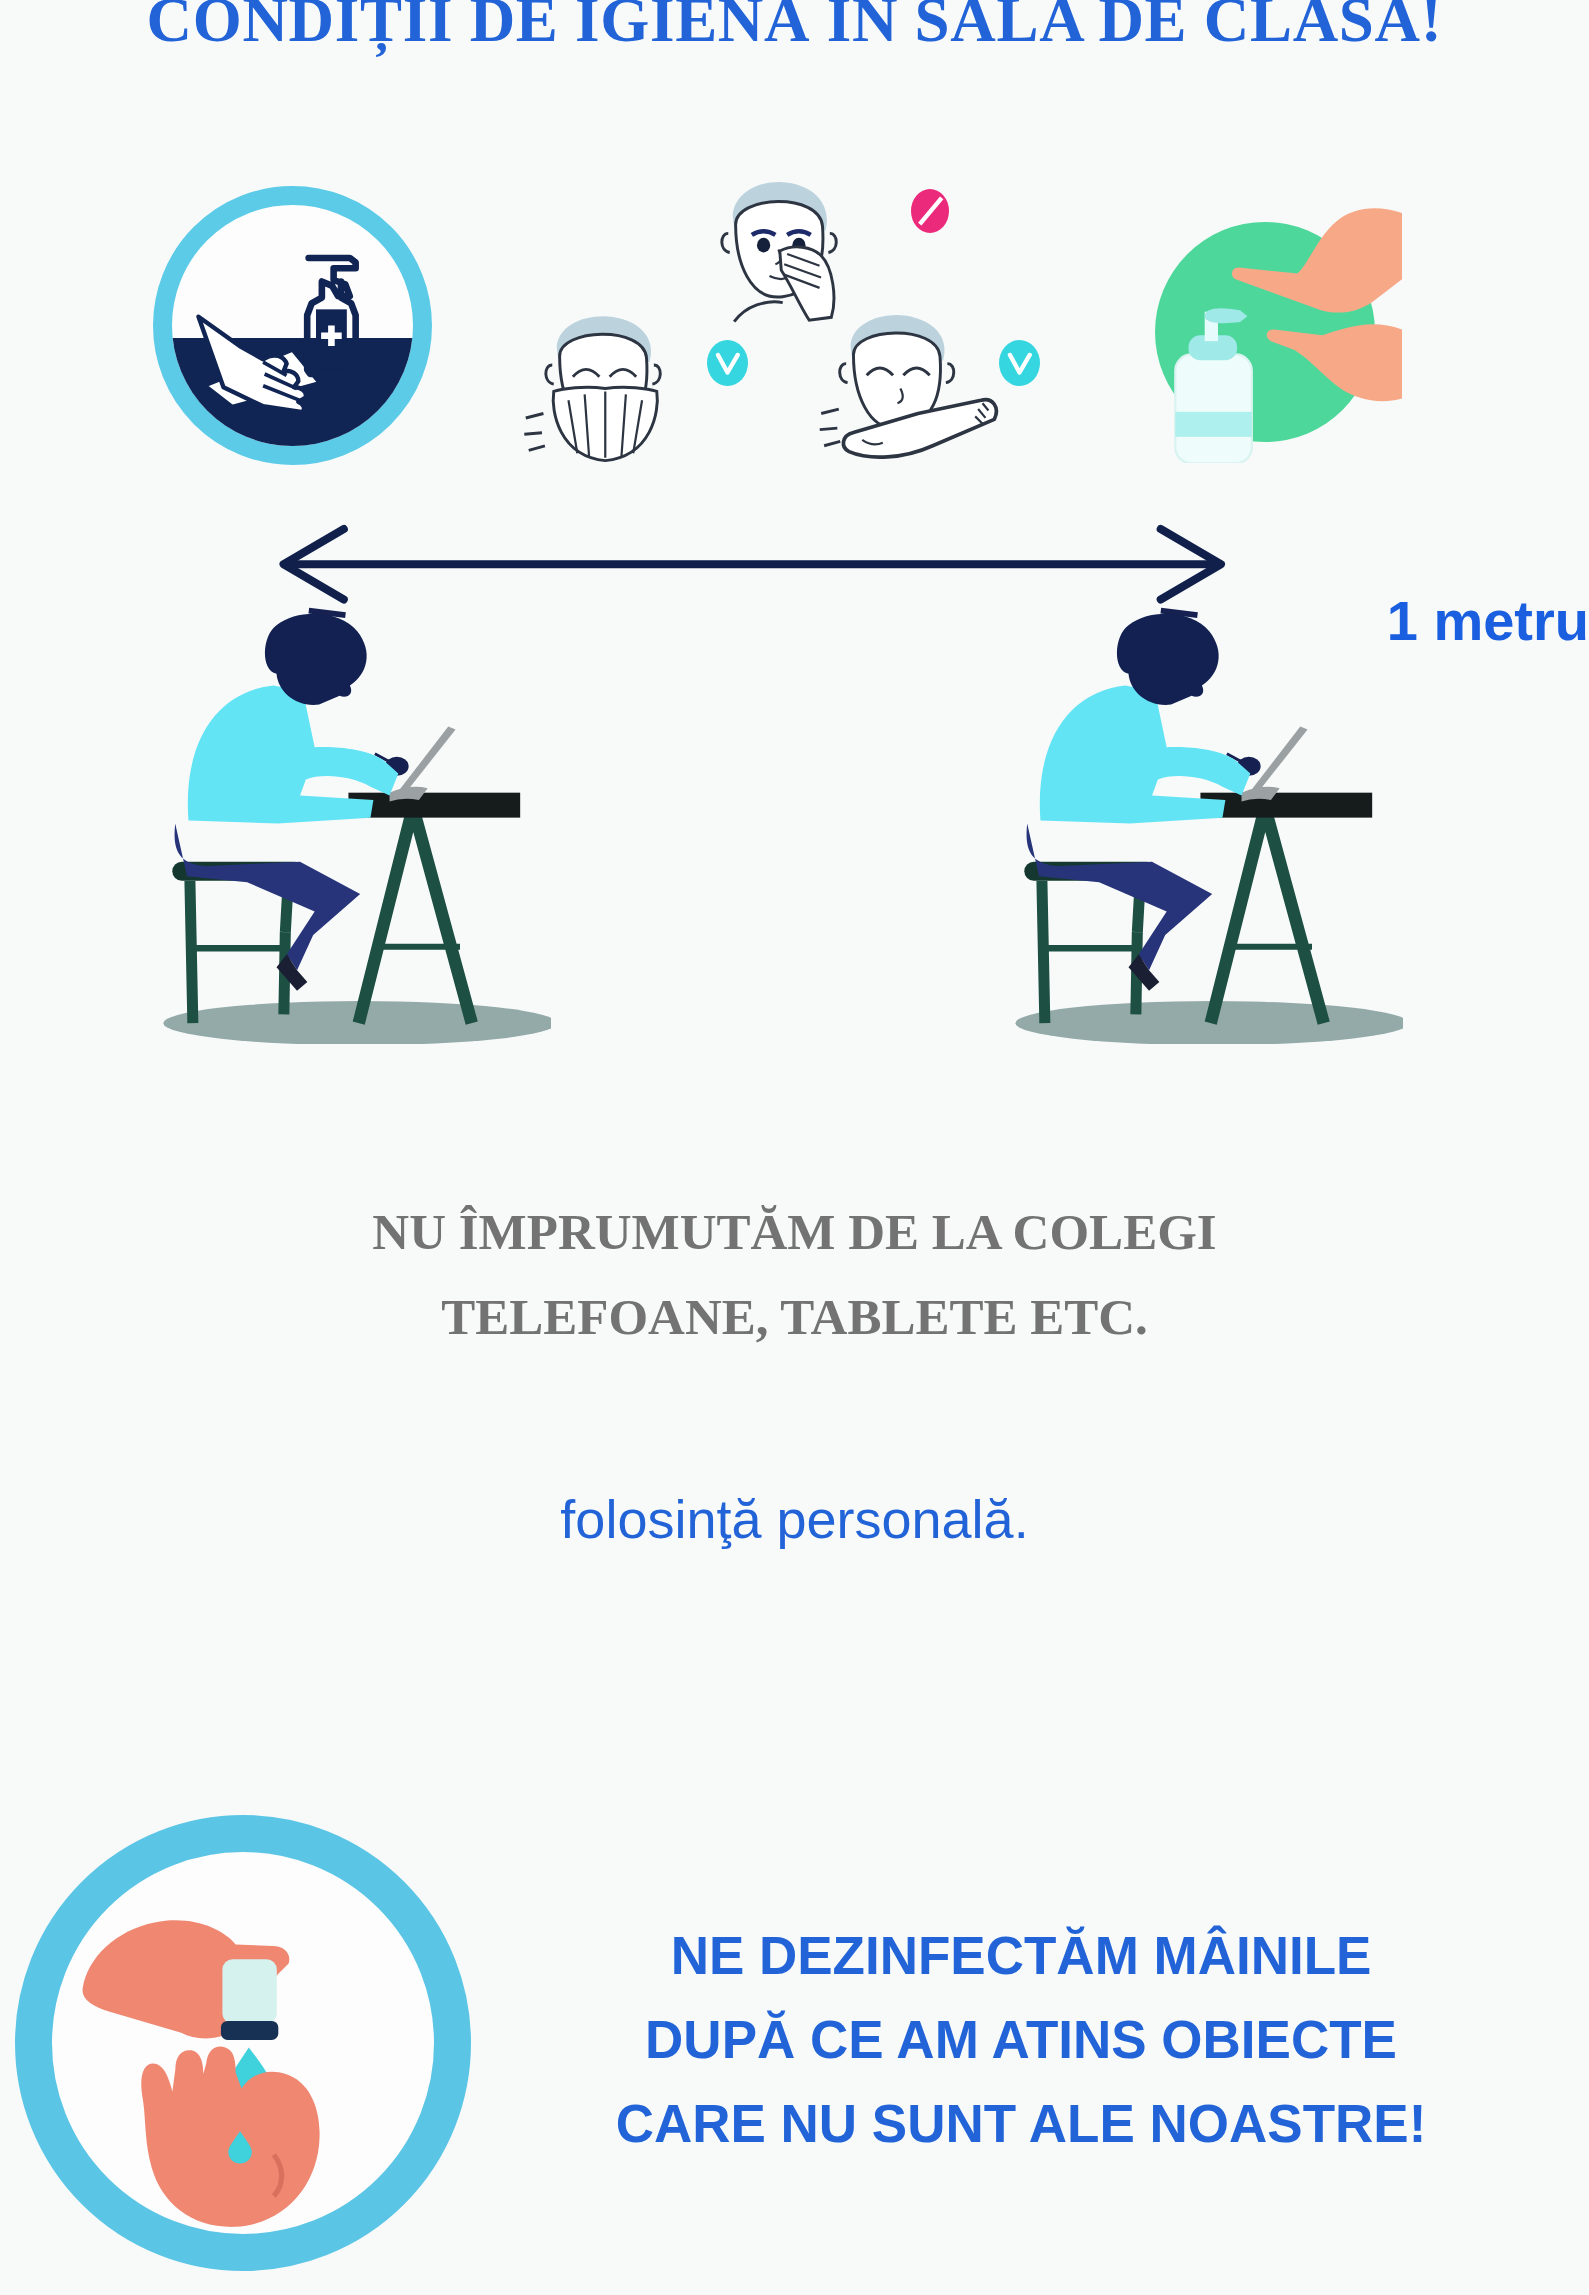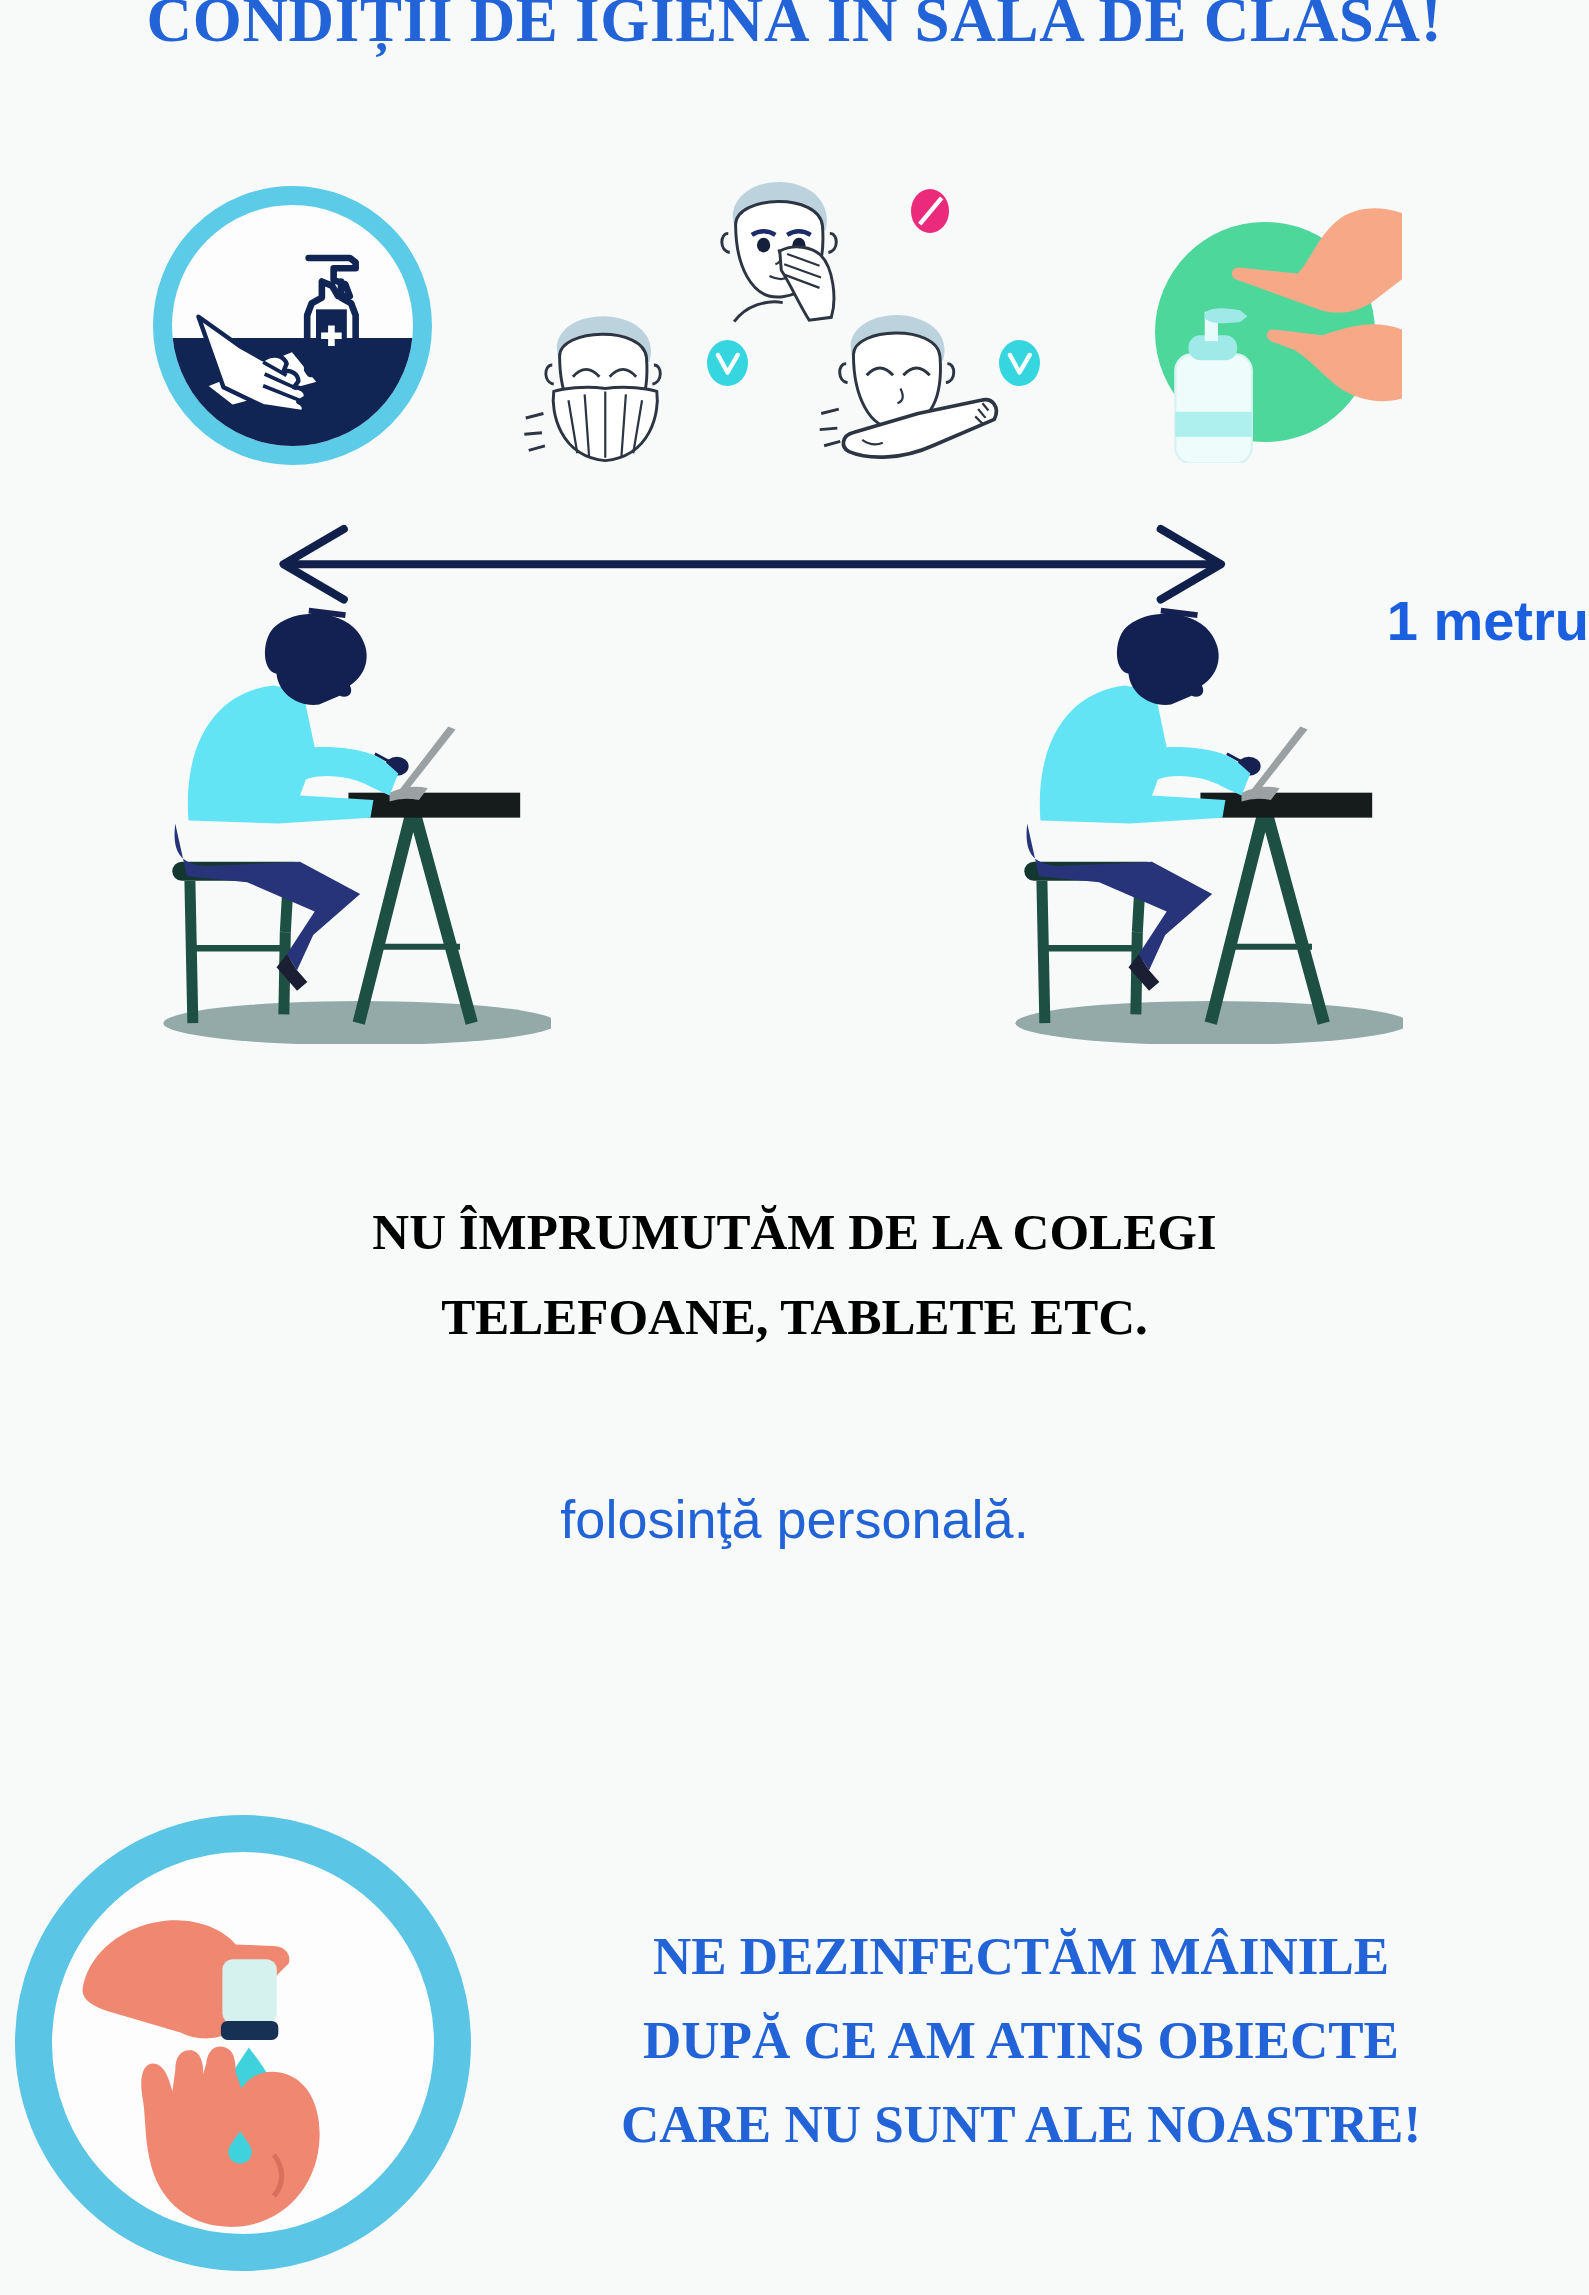--- a/index.html
+++ b/index.html
@@ -65,41 +65,41 @@
   
   .students{position:absolute;left:0;top:603px;width:1589px;height:441px;}
   .student{position:absolute;width:411px;height:441px;}
   .student.left{left:140px;}
   .student.right{left:992px;}
 
   
   .block-serif-1{
     position:absolute;left:0;top:1190px;width:1589px;text-align:center;
     font-family:"Liberation Serif", serif;font-weight:bold;
-    font-size:51px;line-height:85px;color:#000000;
+    font-size:51px;line-height:85px;color:#737373;
   }
 
   
   .block-sans{
     position:absolute;left:29px;top:1481px;width:1531px;text-align:center;
     font-family:"Liberation Sans", sans-serif;font-weight:normal;
     font-size:54px;line-height:76px;color:#2264d8;
   }
 
   
   .bottom-icon{position:absolute;left:14.7px;top:1815px;width:456px;height:456px;}
   .bottom-icon .ring2{
     position:absolute;inset:0;border-radius:50%;
     border:37px solid #5bc5e6;box-sizing:border-box;background:#fdfdfd;
   }
   .bottom-icon svg{position:absolute;inset:0;}
 
   .block-serif-2{
     position:absolute;left:470px;top:1914px;width:1102px;text-align:center;
-    font-family:Liberation Serif, serif;font-weight:bold;
+    font-family:Liberation Sans, sans-serif;font-weight:bold;
     font-size:53px;line-height:84px;color:#2264d8;
   }
   .ln{display:block;}
 </style>
 </head>
 <body>
 
 <div class="poster">
 
   <div class="title">CONDIȚII DE IGIENĂ ÎN SALA DE CLASĂ!</div>

